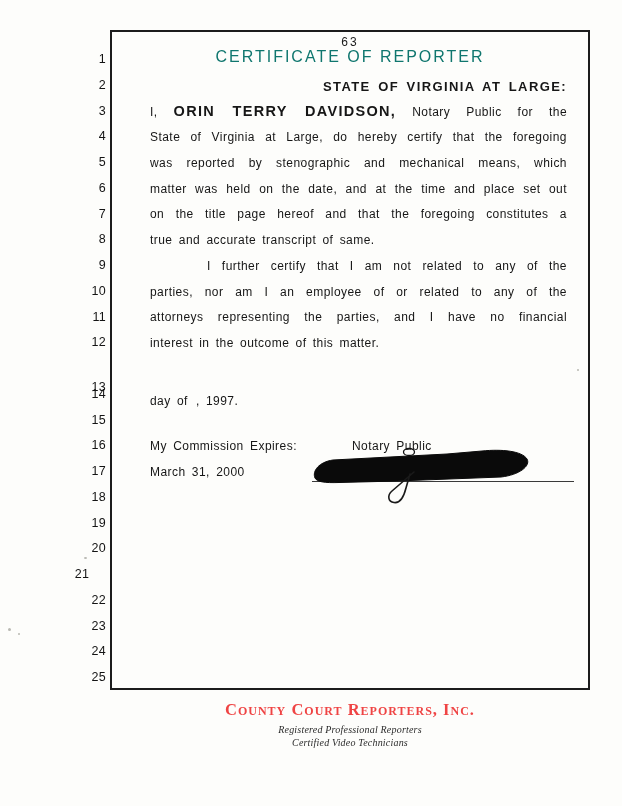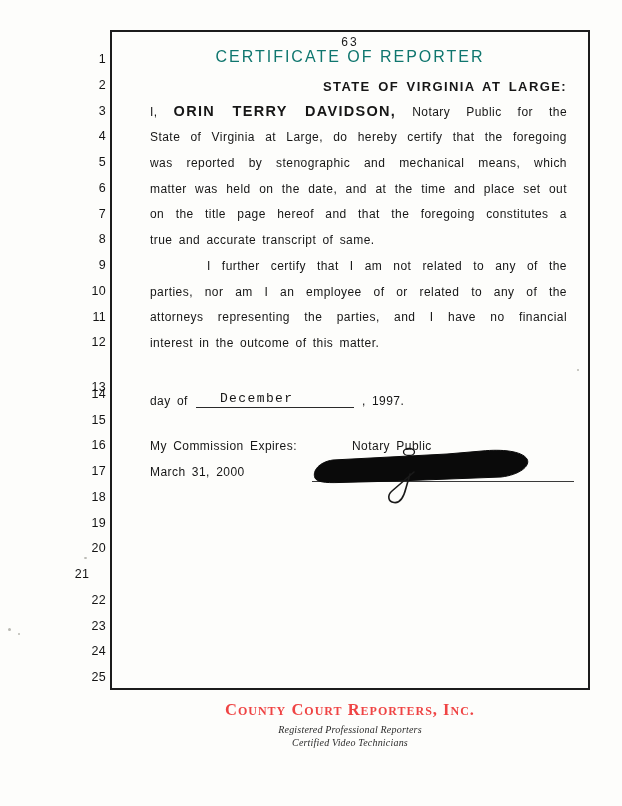--- a/index.html
+++ b/index.html
@@ -131,21 +131,20 @@
     <div class="tline" style="top:201px;">true and accurate transcript of same.</div>
 
     <div class="tline just ind" style="top:227px;">I further certify that I am not related to any of the</div>
     <div class="tline just" style="top:253px;">parties, nor am I an employee of or related to any of the</div>
     <div class="tline just" style="top:278px;">attorneys representing the parties, and I have no financial</div>
     <div class="tline" style="top:304px;">interest in the outcome of this matter.</div>
 
 
     <div class="tline flexline" style="top:355px;height:21px;">
       <span>day of</span>
-      <span class="fillblank2"><span class="mono">December</span></span>
       <span class="tail">, 1997.</span>
     </div>
 
     <div class="tline" style="top:407px;">My Commission Expires:</div>
     <div class="tline" style="top:407px;left:240px;width:200px;">Notary Public</div>
     <div class="tline" style="top:433px;">March 31, 2000</div>
 
     <div class="sigline"></div>
 
     <svg class="sig-svg" viewBox="0 0 270 60">

